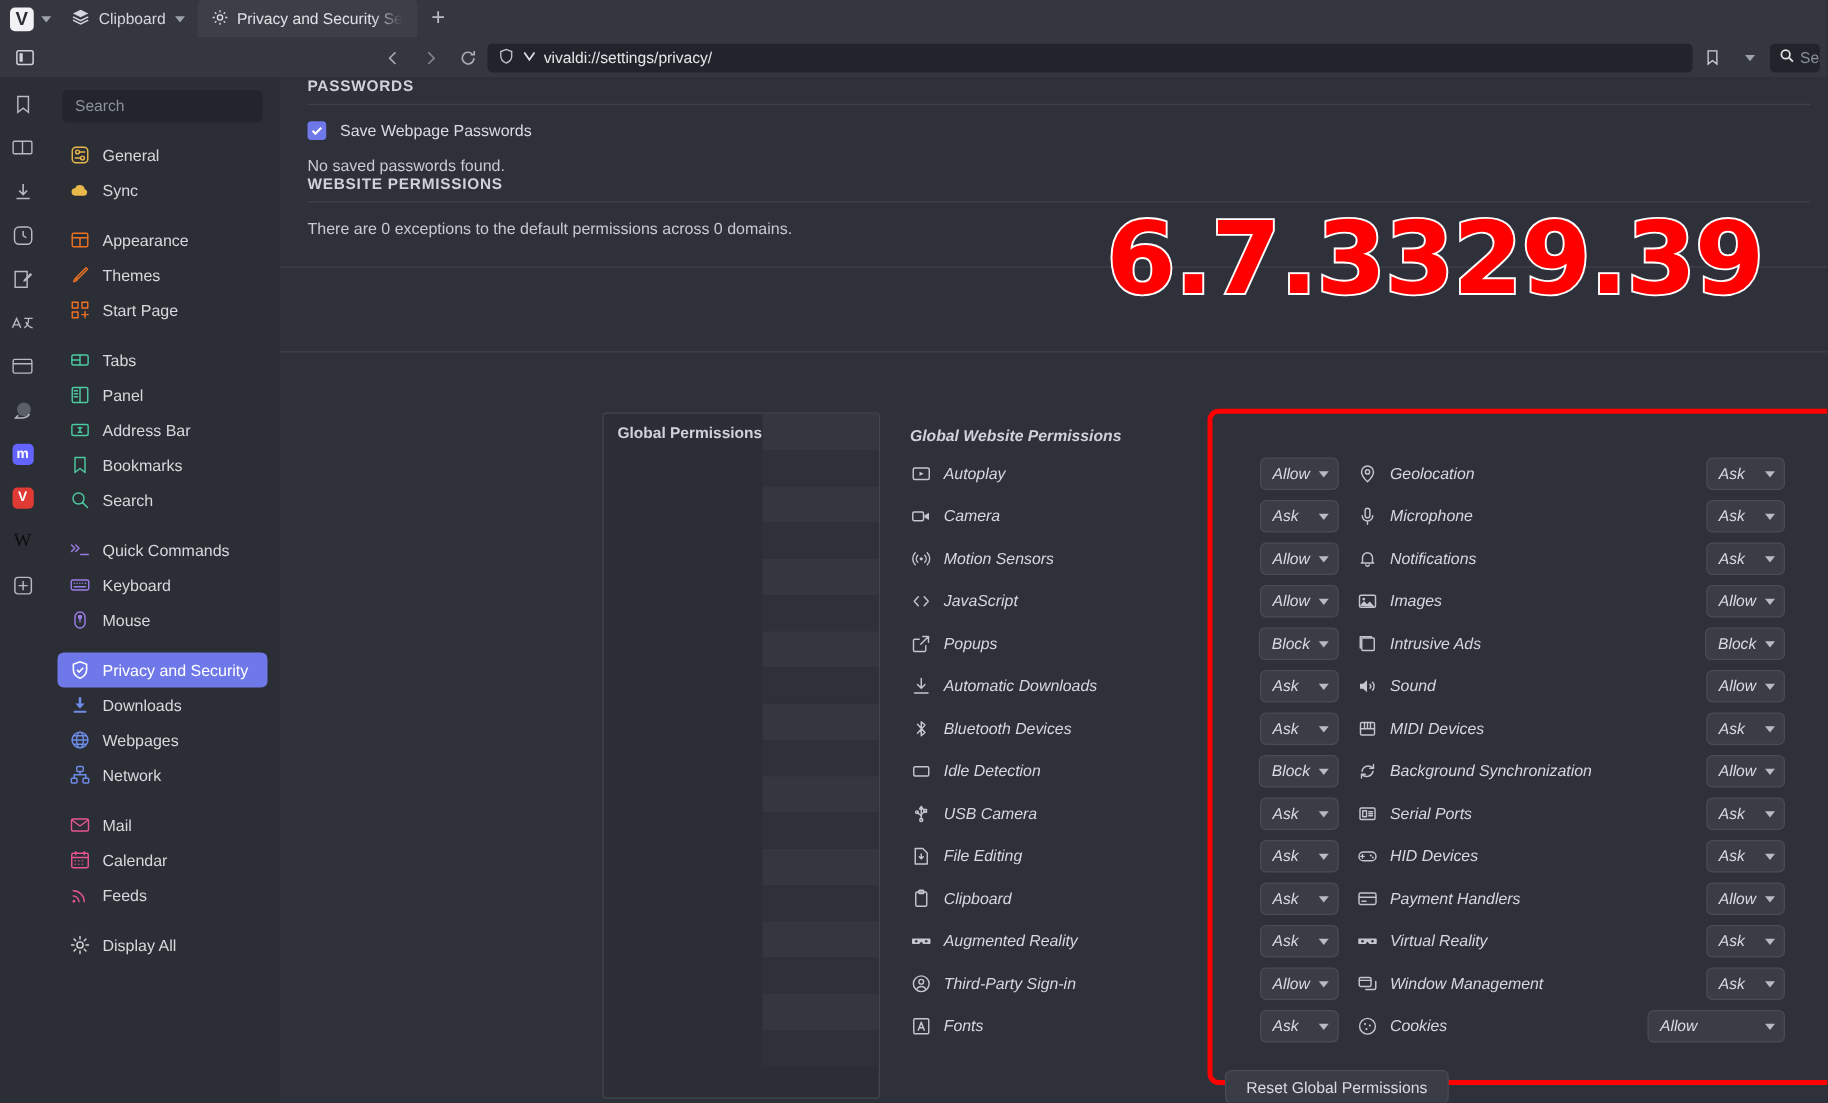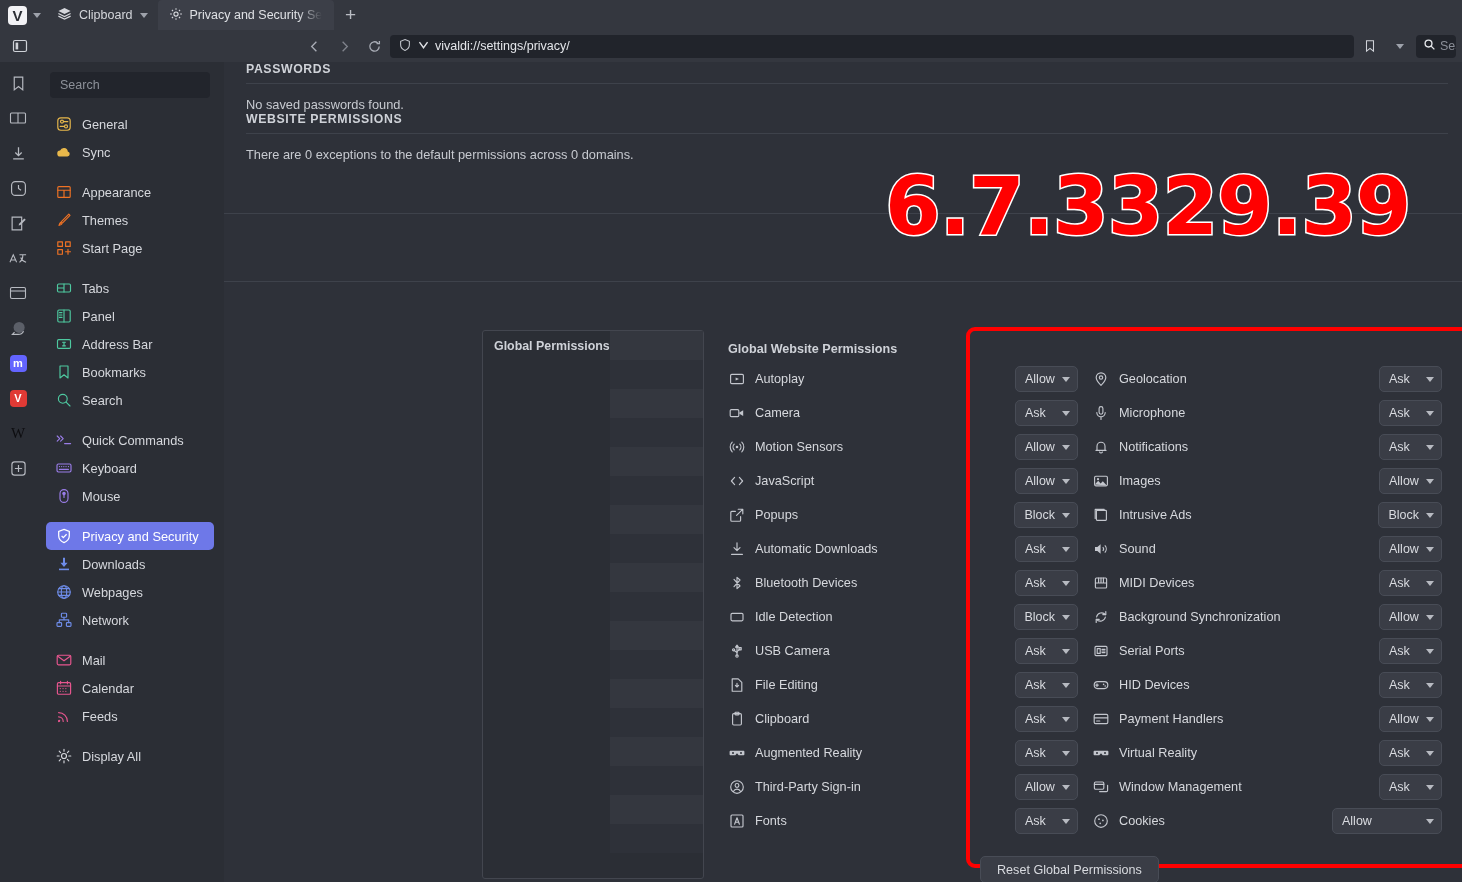--- a/index.html
+++ b/index.html
@@ -96,21 +96,21 @@
   .gp-rows { flex:1; }
   .gp-row { height:29px; }
   .gp-row:nth-child(odd) { background:#34373f; }
   .gp-row:nth-child(even) { background:#2e3139; }
   
   .redbox {
     position:absolute; left:484px; top:-3px; width:953px; height:541px;
     border:4px solid #ff0000; border-radius:9px; pointer-events:none;
   }
   .globalperm {
-    margin-left:10px; flex:1; padding-top:12px; padding-right:20px;
+    margin-left:10px; flex:1; padding-top:12px; padding-right:34px;font-style:italic;
   }
   .gwp-title { font-size:12.6px; font-weight:bold; color:#cfd2d8; margin:0 0 6px 14px; }
   .twocol { display:flex; }
   .col { flex:1; }
   .col.left { max-width:425px; }
   .prow { display:flex; align-items:center; height:34px; padding-left:14px; }
   .prow .pi { width:17px;height:17px;display:flex;align-items:center;justify-content:center;flex:none;margin-right:10px; }
   .prow .plabel { font-size:12.7px; color:#d6d8dd; white-space:nowrap; }
   .spacer { flex:1; }
   .dd {
@@ -492,20 +492,28 @@
         </div>
       </div>
   </div>
 
   <div class="content">
     <div class="hrule" style="top:151px;"></div>
     <div class="hrule" style="top:219px;"></div>
 
     <div class="sec-title">PASSWORDS</div>
 
+    <div class="checkrow">
+      <span class="cbx">
+        <svg width="11" height="11" viewBox="0 0 12 12" fill="none" stroke="#fff" stroke-width="1.9">
+            <path d="M2.3 6.2l2.4 2.5L9.8 3.4"></path>
+          </svg>
+      </span>
+      <span>Save Webpage Passwords</span>
+    </div>
     <div class="subtext">No saved passwords found.</div>
 
     <div class="sec-title" style="">WEBSITE PERMISSIONS</div>
     <div class="subtext">There are 0 exceptions to the default permissions across 0 domains.</div>
 
     <div class="version">6.7.3329.39</div>
 
     <div class="permarea">
       <div class="permrow">
 

